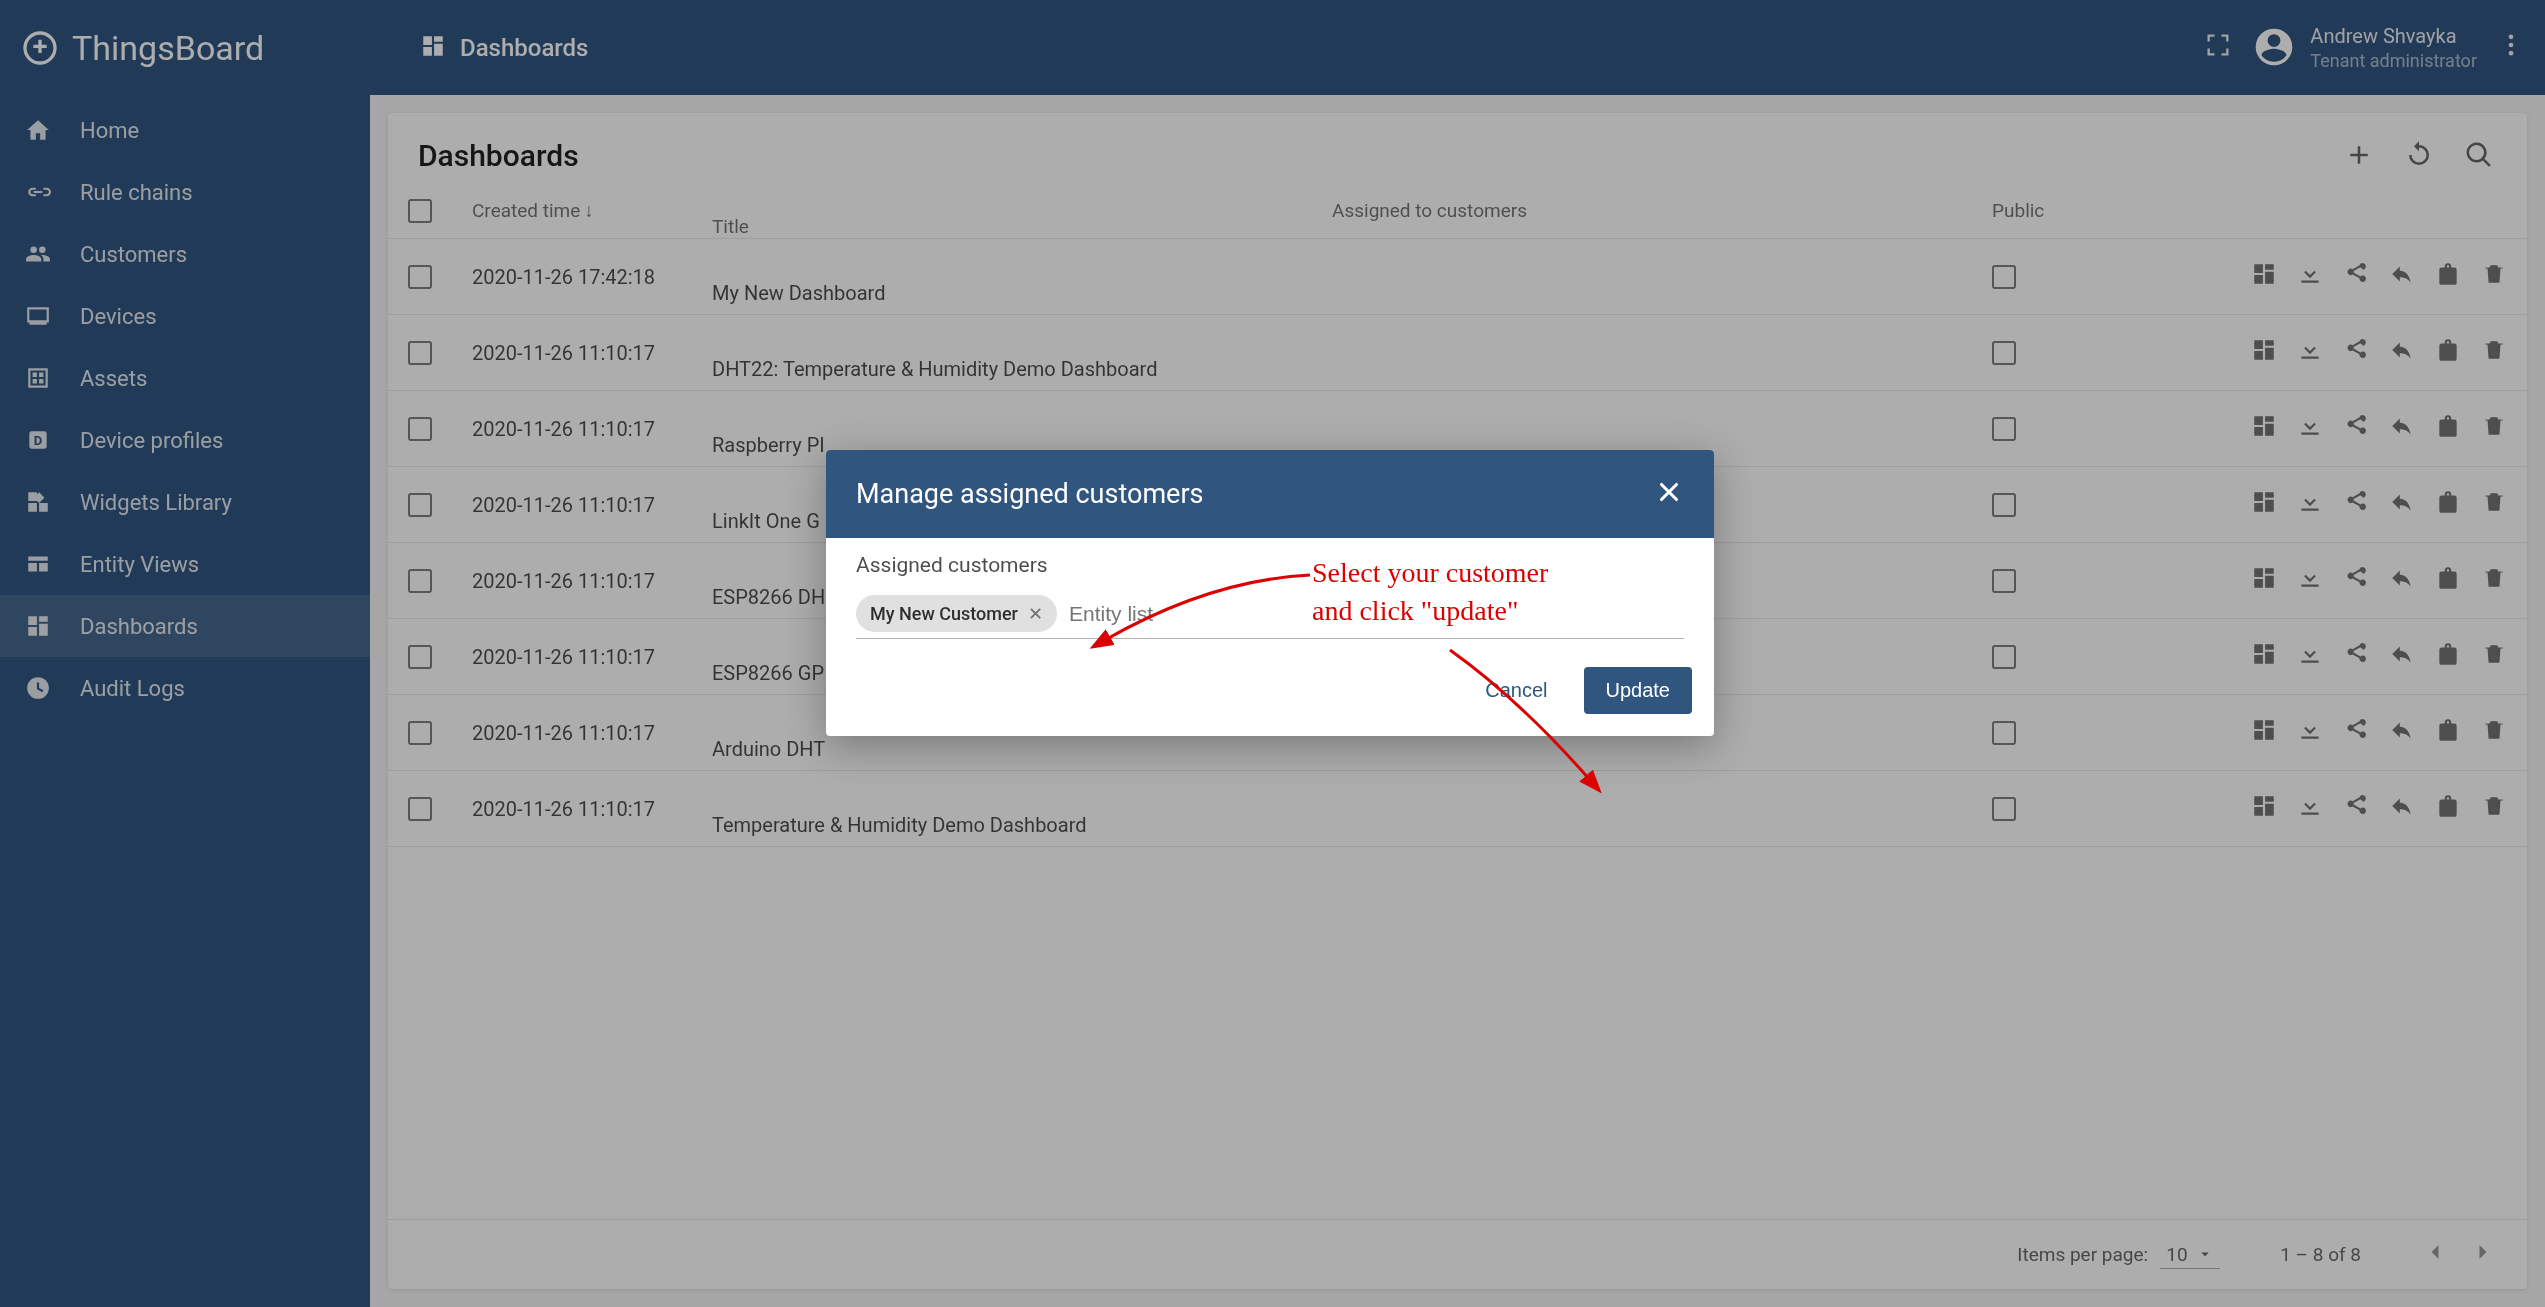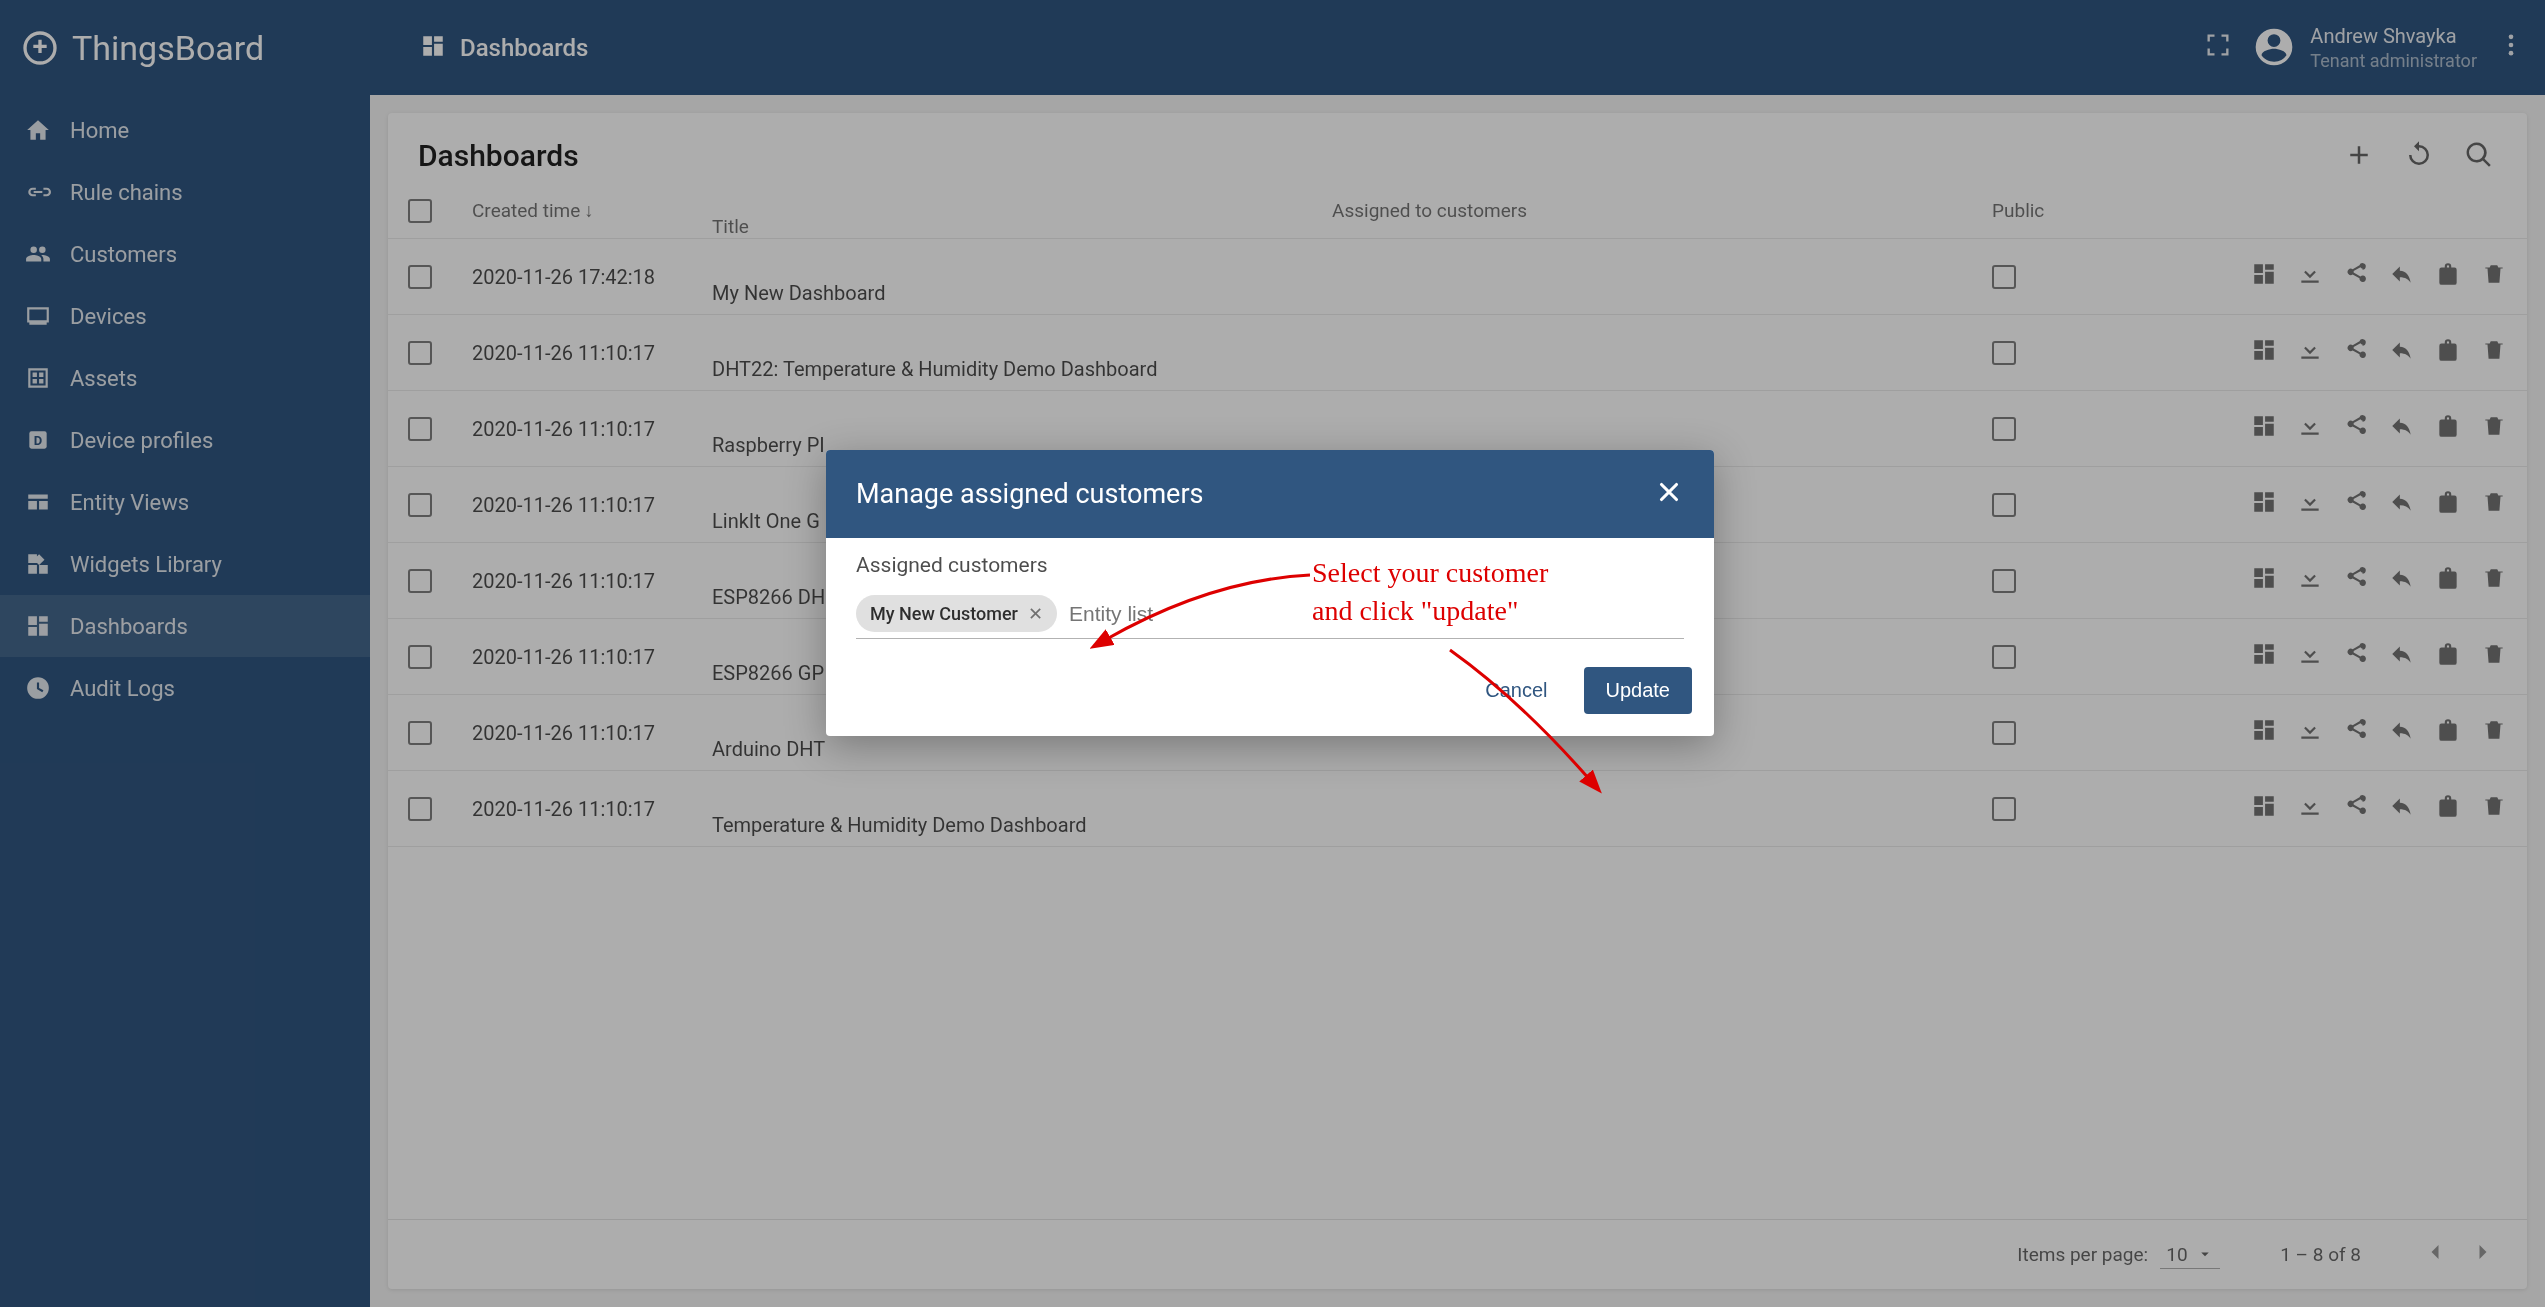--- a/index.html
+++ b/index.html
@@ -74,21 +74,21 @@
       padding-top: 4px;
     }
     .sidebar-item {
       display: flex;
       align-items: center;
       height: 62px;
       padding: 0 24px;
       cursor: pointer;
       color: rgba(255,255,255,0.87);
       font-size: 22px;
-      gap: 18px;
+      gap: 28px;
     }
     .sidebar-item.active {
       background: rgba(255,255,255,0.1);
     }
     .sidebar-icon { width: 28px; height: 28px; display: flex; align-items: center; justify-content: center; }
     
     
     .main-content {
       position: absolute;
       top: 95px;
@@ -383,32 +383,32 @@
         <svg viewBox="0 0 24 24" width="26" height="26" fill="currentColor">
           <rect x="4" y="4" width="16" height="16" rx="2"></rect>
           <text x="12" y="17" font-size="12" text-anchor="middle" fill="#305680" font-weight="bold">D</text>
         </svg>
       </span>
     <span>Device profiles</span>
   </div>
   <div class="sidebar-item">
     <span class="sidebar-icon">
         <svg viewBox="0 0 24 24" width="26" height="26" fill="currentColor">
+          <path d="M3 3h8v8H3zm10 0l5 5-5 5-5-5zM3 13h8v8H3zm10 0h8v8h-8z"></path>
+        </svg>
+      </span>
+    <span>Widgets Library</span>
+  </div>
+  <div class="sidebar-item">
+    <span class="sidebar-icon">
+        <svg viewBox="0 0 24 24" width="26" height="26" fill="currentColor">
           <path d="M3 5h18v4H3zm0 6h8v8H3zm10 0h8v8h-8z"></path>
         </svg>
       </span>
     <span>Entity Views</span>
-  </div>
-  <div class="sidebar-item">
-    <span class="sidebar-icon">
-        <svg viewBox="0 0 24 24" width="26" height="26" fill="currentColor">
-          <path d="M3 3h8v8H3zm10 0l5 5-5 5-5-5zM3 13h8v8H3zm10 0h8v8h-8z"></path>
-        </svg>
-      </span>
-    <span>Widgets Library</span>
   </div>
   <div class="sidebar-item active">
     <span class="sidebar-icon">
         <svg viewBox="0 0 24 24" width="26" height="26" fill="currentColor">
           <path d="M3 3h8v8H3zM13 3h8v5h-8zM13 10h8v11h-8zM3 13h8v8H3z"></path>
         </svg>
       </span>
     <span>Dashboards</span>
   </div>
   <div class="sidebar-item">

